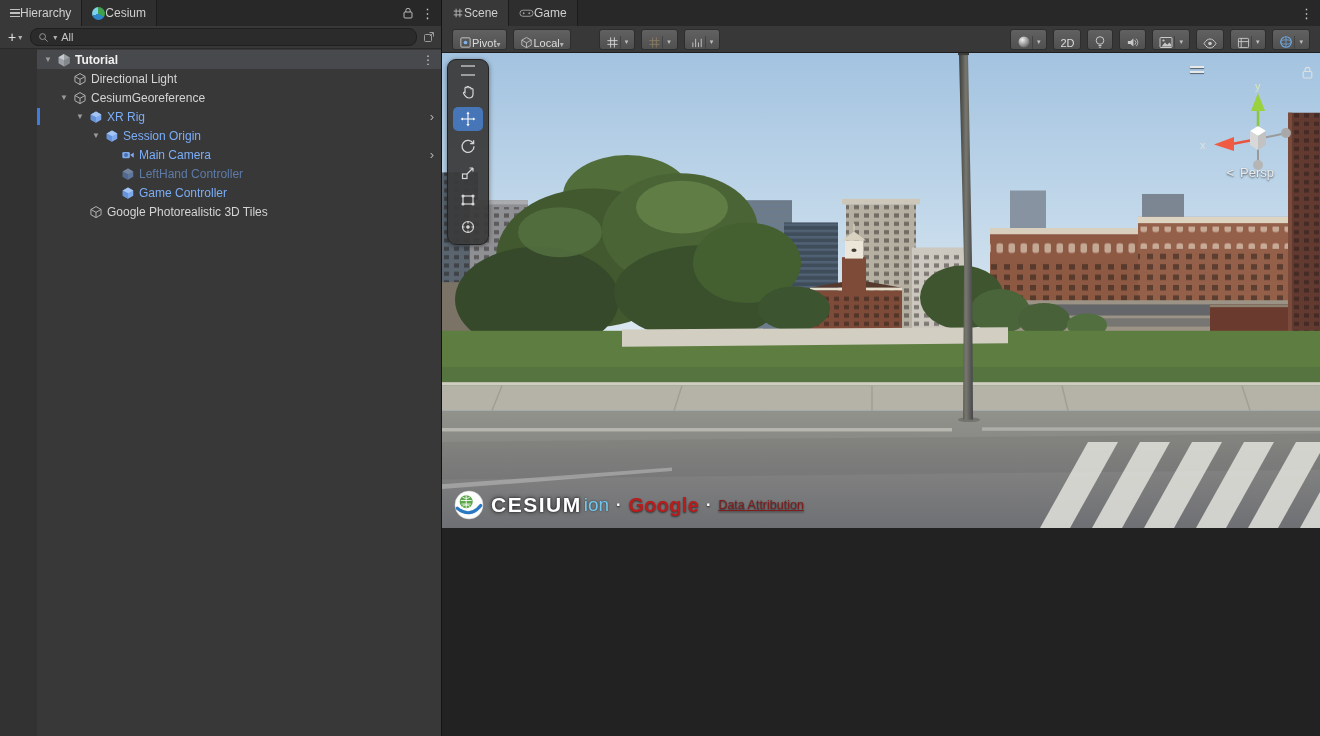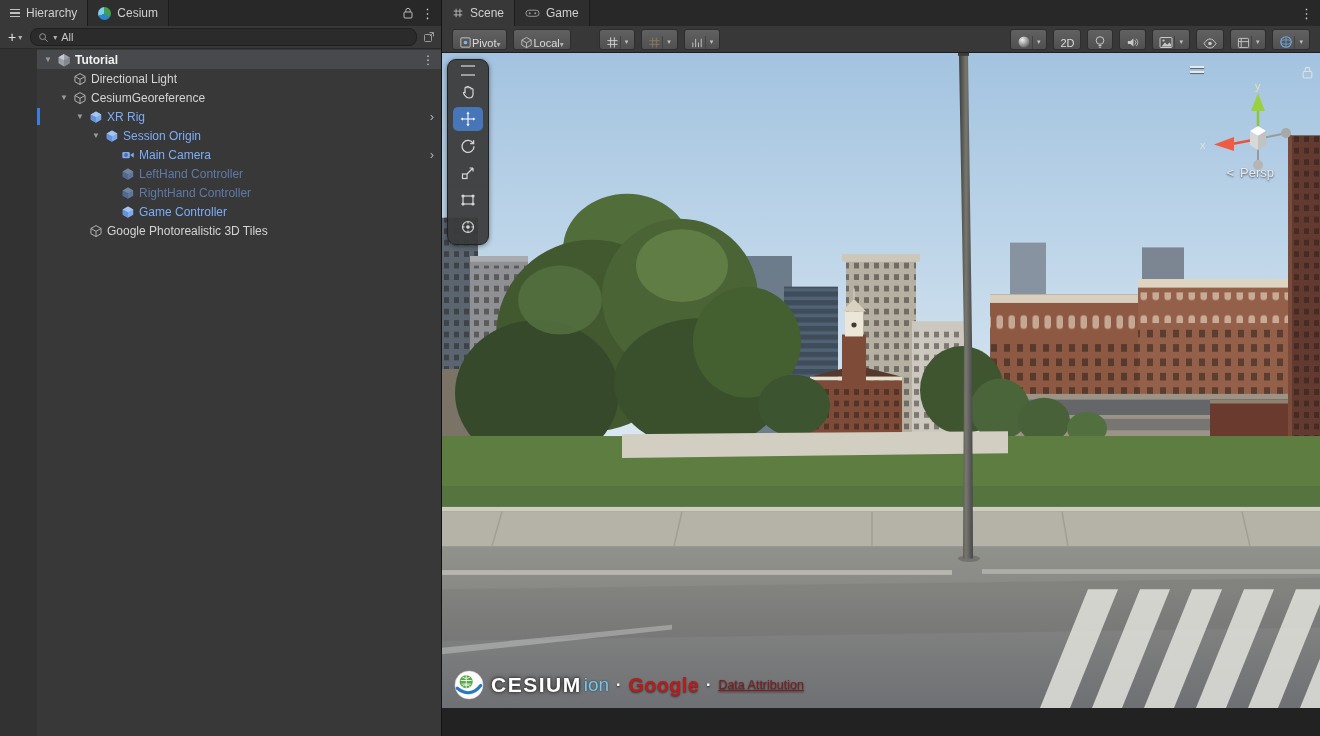--- a/index.html
+++ b/index.html
@@ -2,21 +2,21 @@
 <html><head>
 <meta charset="utf-8">
 <style>
   html,body{margin:0;padding:0;background:#222;}
   body{width:1320px;height:736px;overflow:hidden;font-family:"Liberation Sans",sans-serif;-webkit-font-smoothing:antialiased;}
   .app{display:flex;width:1320px;height:736px;}
 
   
   .left{width:441px;min-width:441px;height:736px;background:#383838;display:flex;flex-direction:column;border-right:1px solid #141414;position:relative;}
   .tabbar{height:26px;background:#282828;display:flex;align-items:stretch;flex:none;}
-  .tab{display:flex;align-items:center;gap:6px;padding:0 10px;font-size:12px;color:#cfcfcf;background:#2e2e2e;border-right:1px solid #1c1c1c;cursor:default;}
+  .tab{display:flex;align-items:center;padding:0 10px;font-size:12px;color:#cfcfcf;background:#2e2e2e;border-right:1px solid #1c1c1c;cursor:default;}
   .tab.active{background:#383838;}
   .tabbar-end{margin-left:auto;display:flex;align-items:center;gap:8px;padding-right:7px;}
   .kebab{color:#c8c8c8;font-size:13px;line-height:1;cursor:default;}
   .hamburger i{display:block;width:10px;height:1.5px;background:#c0c0c0;margin:2px 0;}
   .cesium-dot{width:13px;height:13px;border-radius:50%;background:conic-gradient(#3fa14b 0 120deg,#2c86c8 120deg 250deg,#7fd0ea 250deg 360deg);flex:none;}
   .mini{display:flex;align-items:center;}
 
   .htoolbar{height:22px;display:flex;align-items:center;padding:0 6px;gap:6px;background:#383838;border-bottom:1px solid #2a2a2a;flex:none;}
   .add-group{display:flex;align-items:center;gap:2px;color:#e0e0e0;font-size:14px;padding:0 2px;}
   .caret{font-size:8px;color:#b0b0b0;}
@@ -31,21 +31,21 @@
   .trow .ticon{width:16px;height:15px;display:flex;align-items:center;justify-content:center;flex:none;}
   .trow .tlabel{margin-left:3px;white-space:nowrap;}
   .trow.prefab .tlabel{color:#7badf7;}
   .trow.prefab.inactive .tlabel{color:#5d7ba8;}
   .trow.inactive .ticon svg{opacity:.55;}
   .trow .chev{margin-left:auto;margin-right:7px;color:#b0b0b0;font-size:13px;font-weight:normal;}
   .trow .row-kebab{position:absolute;right:7px;color:#d0d0d0;font-size:12px;font-weight:normal;}
   .editbar{position:absolute;left:0;top:1px;bottom:1px;width:3px;background:#3e7de0;}
 
   
-  .right{flex:1;height:708px;display:flex;flex-direction:column;background:#383838;min-width:0;}
+  .right{flex:1;height:528px;display:flex;flex-direction:column;background:#383838;min-width:0;}
   .stoolbar{height:26px;display:flex;align-items:center;gap:6px;padding:0 10px;background:#383838;border-bottom:1px solid #1f1f1f;flex:none;}
   .tbtn{height:19px;background:linear-gradient(#616161,#505050);border:1px solid #2d2d2d;border-radius:3px;color:#dcdcdc;font-size:11px;display:flex;align-items:flex-end;padding:0 6px;cursor:default;}
   .tbtn.dim svg{opacity:.5;}
   .caret2{font-size:7px;color:#c0c0c0;padding-left:4px;margin-left:1px;border-left:1px solid #424242;height:13px;display:flex;align-items:center;}
   .tgap{width:16px;}
   .tspacer{flex:1;}
   .lbl2d{font-size:11px;color:#dcdcdc;}
 
   .viewport{position:relative;flex:1;overflow:hidden;background:#a7c6e2;}
   svg.scene{position:absolute;left:0;top:0;width:100%;height:100%;display:block;}
@@ -197,31 +197,20 @@
           <div class="trow prefab inactive" style="padding-left: 67px;">
             <span class="arrow"></span>
             <span class="ticon">
               <svg viewBox="0 0 16 16" width="14" height="14">
                 <path d="M8 1.6 14 5v6.2L8 14.6 2 11.2V5Z" fill="#7ea9ec"></path>
                 <path d="M8 1.6 14 5 8 8.3 2 5Z" fill="#a4c4f2"></path>
                 <path d="M8 8.3v6.3L2 11.2V5Z" fill="#6792d8"></path>
               </svg>
             </span>
             <span class="tlabel">LeftHand Controller</span>
-          </div>
-          <div class="trow prefab inactive" style="padding-left: 67px;">
-            <span class="arrow"></span>
-            <span class="ticon">
-              <svg viewBox="0 0 16 16" width="14" height="14">
-                <path d="M8 1.6 14 5v6.2L8 14.6 2 11.2V5Z" fill="#7ea9ec"></path>
-                <path d="M8 1.6 14 5 8 8.3 2 5Z" fill="#a4c4f2"></path>
-                <path d="M8 8.3v6.3L2 11.2V5Z" fill="#6792d8"></path>
-              </svg>
-            </span>
-            <span class="tlabel">RightHand Controller</span>
           </div>
           <div class="trow prefab" style="padding-left: 67px;">
             <span class="arrow"></span>
             <span class="ticon">
               <svg viewBox="0 0 16 16" width="14" height="14">
                 <path d="M8 1.6 14 5v6.2L8 14.6 2 11.2V5Z" fill="#7ea9ec"></path>
                 <path d="M8 1.6 14 5 8 8.3 2 5Z" fill="#a4c4f2"></path>
                 <path d="M8 8.3v6.3L2 11.2V5Z" fill="#6792d8"></path>
               </svg>
             </span>

